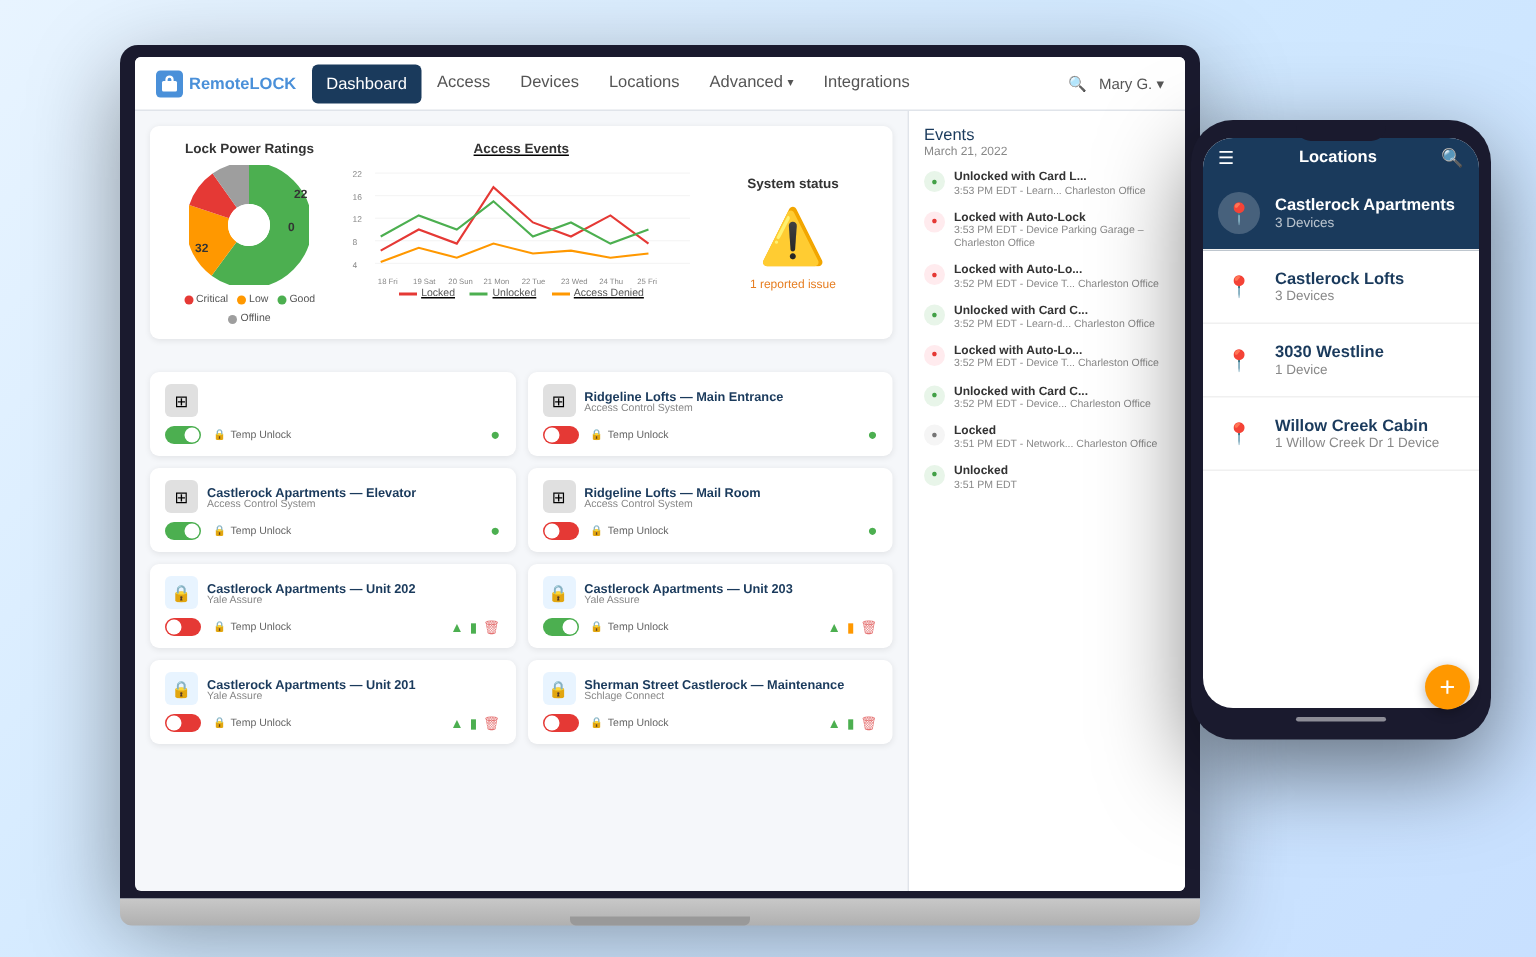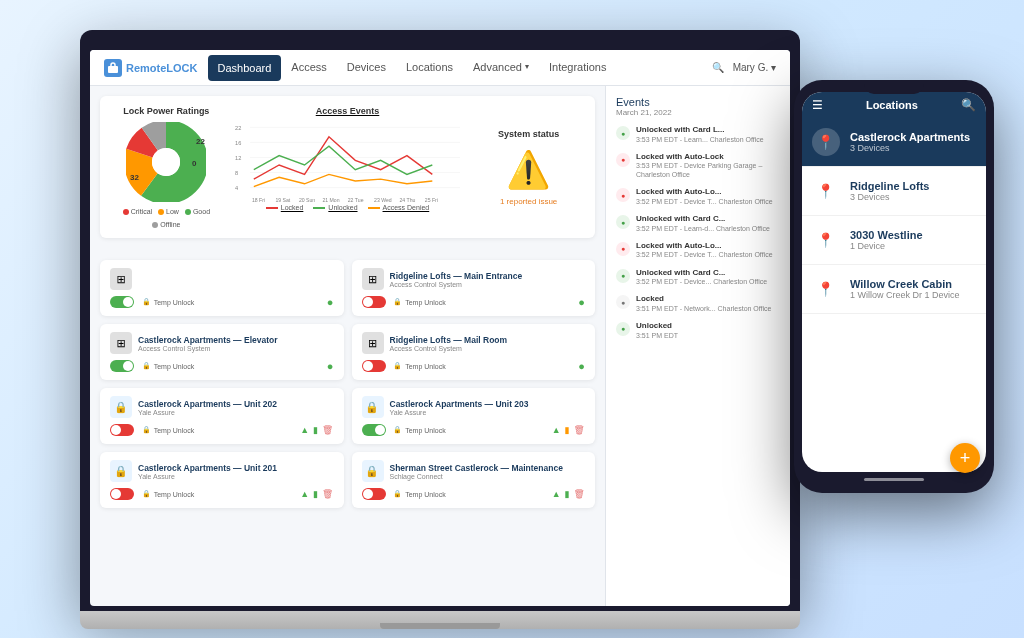--- a/index.html
+++ b/index.html
@@ -18,21 +18,21 @@
     
     .laptop-wrapper {
       position: absolute;
       left: 80px;
       top: 30px;
       width: 720px;
     }
     .laptop-screen-bezel {
       background: #1a1a2e;
       border-radius: 12px 12px 0 0;
-      padding: 20px 10px 5px;
+      padding: 8px 10px 5px;
       box-shadow: 0 20px 60px rgba(0,0,0,0.4);
     }
     .laptop-screen {
       background: #f5f7fa;
       border-radius: 4px;
       overflow: hidden;
       width: 100%;
     }
     .laptop-base {
       background: linear-gradient(180deg, #c8c8c8 0%, #b0b0b0 100%);
@@ -734,21 +734,21 @@
           <div class="phone-location-item active">
     <div class="location-pin-icon blue">📍</div>
     <div class="location-info">
       <div class="loc-name">Castlerock Apartments</div>
       <div class="loc-devices">3 Devices</div>
     </div>
   </div>
           <div class="phone-location-item">
     <div class="location-pin-icon blue">📍</div>
     <div class="location-info">
-      <div class="loc-name">Ridgeline Lofts</div>
+      <div class="loc-name">Castlerock Lofts</div>
       <div class="loc-devices">3 Devices</div>
     </div>
   </div>
           <div class="phone-location-item">
     <div class="location-pin-icon blue">📍</div>
     <div class="location-info">
       <div class="loc-name">3030 Westline</div>
       <div class="loc-devices">1 Device</div>
     </div>
   </div>

